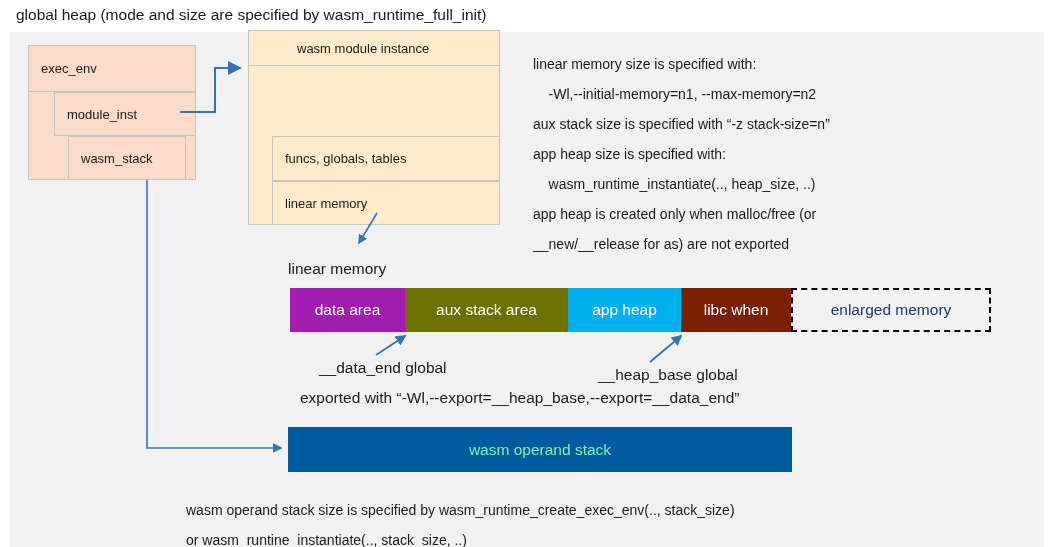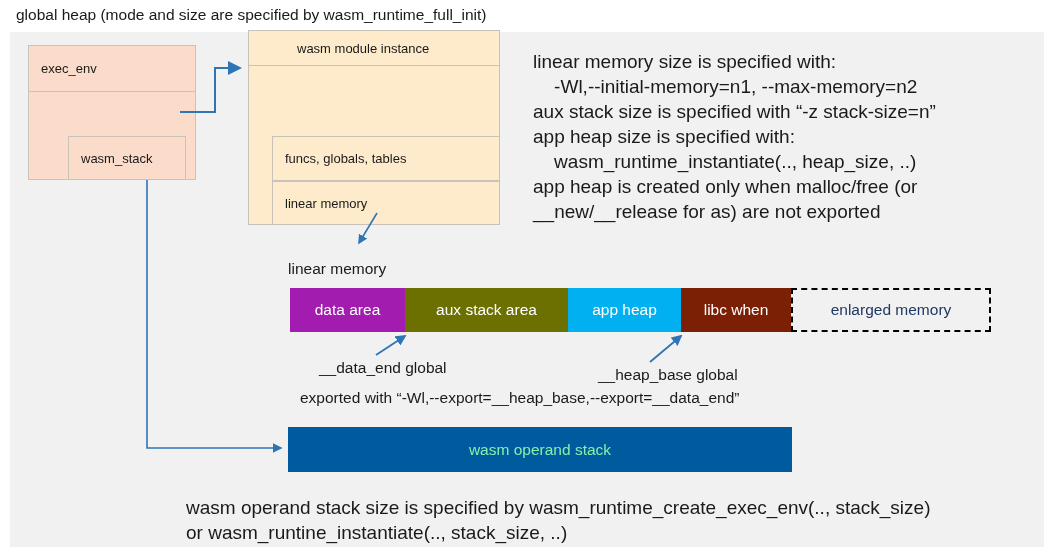--- a/index.html
+++ b/index.html
@@ -92,22 +92,22 @@
     align-items: center;
     justify-content: center;
     font-size: 15.5px;
     color: #86efac;
     white-space: nowrap;
   }
 
   
   .textblock {
     position: absolute;
-    font-size: 19px;
-    line-height: 25px;
+    font-size: 14px;
+    line-height: 30px;
     color: #1a1a1a;
     white-space: pre;
   }
 
   svg.overlay {
     position: absolute;
     left: 0;
     top: 0;
     width: 1054px;
     height: 547px;
@@ -122,20 +122,23 @@
   <div id="gray-panel"></div>
 
   <div class="title">global heap (mode and size are specified by wasm_runtime_full_init)</div>
 
   <div class="box peach" style="left:28px; top:45px; width:168px; height:135px;"></div>
 
   <div class="cell peach" style="left:28px; top:45px; width:168px; height:47px;">
     <span>exec_env</span>
   </div>
 
+  <div class="cell peach" style="left:54px; top:92px; width:142px; height:44px;">
+    <span>module_inst</span>
+  </div>
 
   <div class="cell peach" style="left:68px; top:136px; width:118px; height:44px;">
     <span>wasm_stack</span>
   </div>
 
   <div class="box cream" style="left:248px; top:47px; width:252px; height:178px;"></div>
 
   <div class="cell cream" style="left:248px; top:30px; width:252px; height:36px;padding-left:36px;">
     <span>wasm module instance</span>
   </div>

